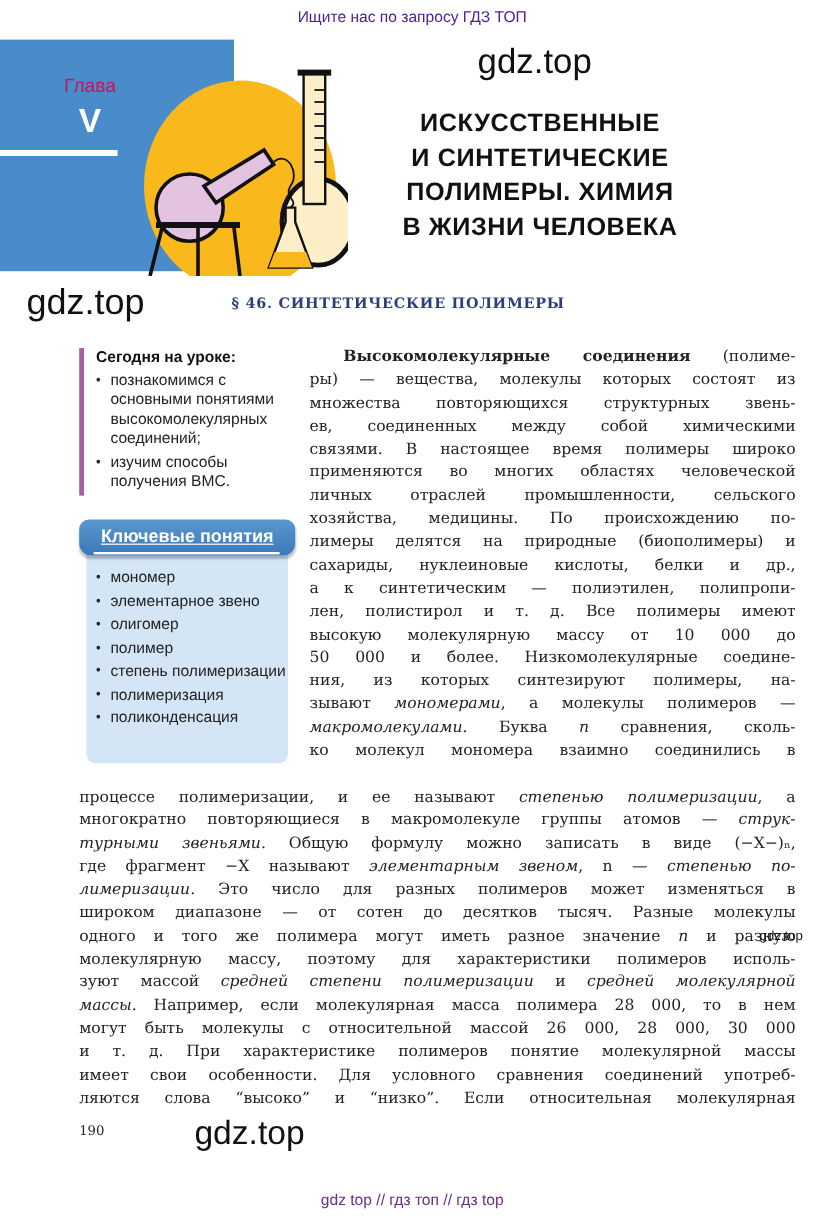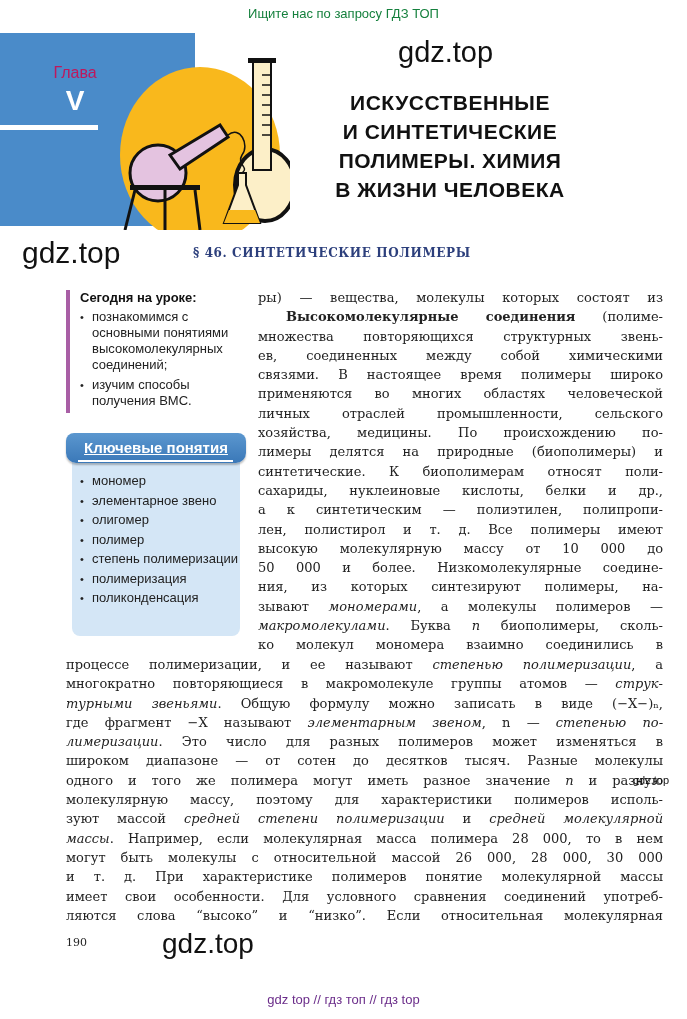--- a/index.html
+++ b/index.html
@@ -1,18 +1,18 @@
 <!DOCTYPE html>
 <html><head>
 <meta charset="utf-8">
 <style>
   html, body { margin:0; padding:0; background:#ffffff; }
   body { width:687px; height:1019px; position:relative; overflow:hidden; font-family:"DejaVu Serif", serif; color:#222; }
   .abs { position:absolute; }
-  .top-banner { left:0; width:687px; top:6px; text-align:center; font-family:"Liberation Sans", sans-serif; font-size:13px; color:#15803d; }
+  .top-banner { left:0; width:687px; top:6px; text-align:center; font-family:"Liberation Sans", sans-serif; font-size:13px; color:#4c1d95; }
   .chapter-block { left:0; top:33px; width:195px; height:193px; background:#4a8bc9; }
   .chapter-label { left:0; top:60px; width:150px; text-align:center; color:#be185d; font-family:"Liberation Sans", sans-serif; font-size:16px; line-height:26px; }
   .chapter-num { left:0; top:86px; width:150px; text-align:center; color:#fff; font-family:"Liberation Sans", sans-serif; font-size:28px; font-weight:bold; line-height:30px; }
   .chapter-rule { left:0; top:125px; width:98px; height:5px; background:#fff; }
   .illus { left:100px; top:55px; width:190px; height:175px; }
   .wm { font-family:"Liberation Sans", sans-serif; color:#111; }
   .wm-top { left:398px; top:36px; font-size:29px; }
   .chapter-title { left:300px; top:88px; width:300px; text-align:center; font-family:"Liberation Sans", sans-serif; font-weight:bold; font-size:21px; line-height:29px; letter-spacing:0.5px; color:#111; }
   .wm-left { left:22px; top:236px; font-size:30px; }
   .section-title { left:193px; top:246px; font-family:"DejaVu Serif", serif; font-weight:bold; font-size:12px; color:#2c3f7c; letter-spacing:0.6px; }
@@ -102,38 +102,37 @@
     <li>элементарное звено</li>
     <li>олигомер</li>
     <li>полимер</li>
     <li>степень полимеризации</li>
     <li>полимеризация</li>
     <li>поликонденсация</li>
   </ul>
 </div>
 
 <div class="abs body-text body-right" id="body-right">
+    <span class="line indent"><span class="bold">Высокомолекулярные соединения</span><span> (полиме-</span></span>
     <span class="line"><span>ры) — вещества, молекулы которых состоят из</span></span>
-    <span class="line indent"><span class="bold">Высокомолекулярные соединения</span><span> (полиме-</span></span>
     <span class="line"><span>множества повторяющихся структурных звень-</span></span>
     <span class="line"><span>ев, соединенных между собой химическими</span></span>
     <span class="line"><span>связями. В настоящее время полимеры широко</span></span>
     <span class="line"><span>применяются во многих областях человеческой</span></span>
     <span class="line"><span>личных отраслей промышленности, сельского</span></span>
     <span class="line"><span>хозяйства, медицины. По происхождению по-</span></span>
     <span class="line"><span>лимеры делятся на природные (биополимеры) и</span></span>
-    <span class="line"><span>синтетические. К биополимерам относят поли-</span></span>
     <span class="line"><span>сахариды, нуклеиновые кислоты, белки и др.,</span></span>
     <span class="line"><span>а к синтетическим — полиэтилен, полипропи-</span></span>
     <span class="line"><span>лен, полистирол и т. д. Все полимеры имеют</span></span>
     <span class="line"><span>высокую молекулярную массу от 10 000 до</span></span>
     <span class="line"><span>50 000 и более. Низкомолекулярные соедине-</span></span>
     <span class="line"><span>ния, из которых синтезируют полимеры, на-</span></span>
     <span class="line"><span>зывают </span><span class="it">мономерами</span><span>, а молекулы полимеров —</span></span>
-    <span class="line"><span class="it">макромолекулами</span><span>. Буква </span><span class="it">n</span><span> биополимеры, сколь-</span></span>
+    <span class="line"><span class="it">макромолекулами</span><span>. Буква </span><span class="it">n</span><span> сравнения, сколь-</span></span>
     <span class="line"><span>ко молекул мономера взаимно соединились в</span></span>
   </div>
 <div class="abs body-text body-full" id="body-full">
     <span class="line"><span>процессе полимеризации, и ее называют </span><span class="it">степенью полимеризации</span><span>, а</span></span>
     <span class="line"><span>многократно повторяющиеся в макромолекуле группы атомов — </span><span class="it">струк-</span></span>
     <span class="line"><span class="it">турными звеньями</span><span>. Общую формулу можно записать в виде (−X−)ₙ,</span></span>
     <span class="line"><span>где фрагмент −X называют </span><span class="it">элементарным звеном</span><span>, n — </span><span class="it">степенью по-</span></span>
     <span class="line"><span class="it">лимеризации</span><span>. Это число для разных полимеров может изменяться в</span></span>
     <span class="line"><span>широком диапазоне — от сотен до десятков тысяч. Разные молекулы</span></span>
     <span class="line"><span>одного и того же полимера могут иметь разное значение </span><span class="it">n</span><span> и разную</span></span>

